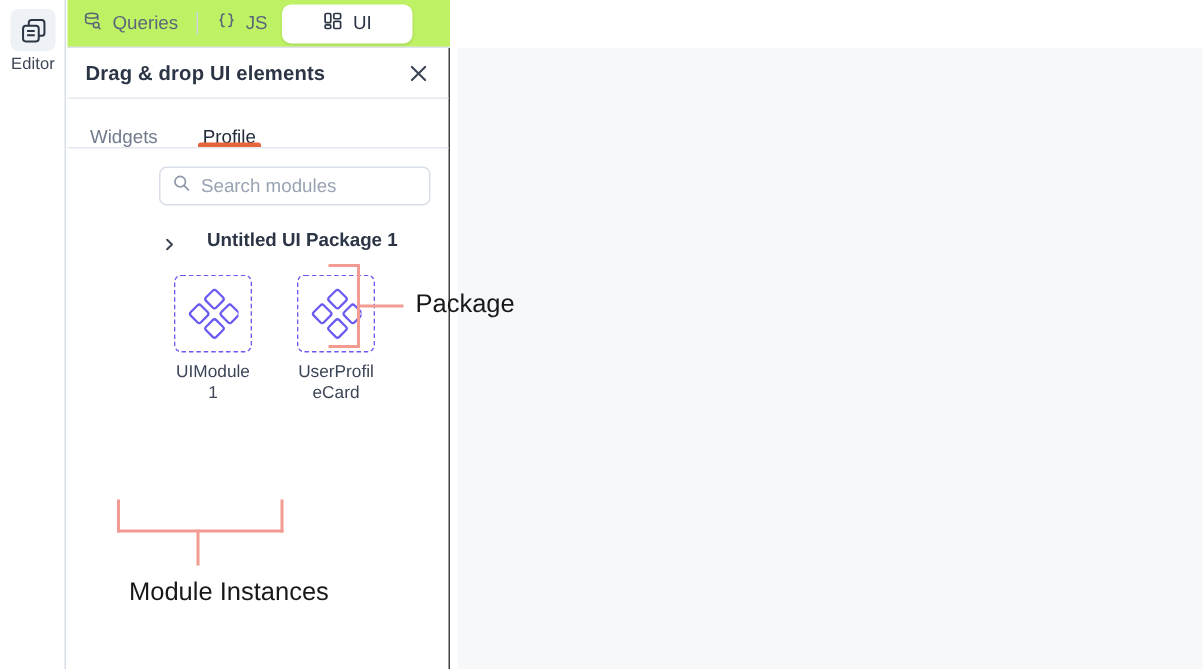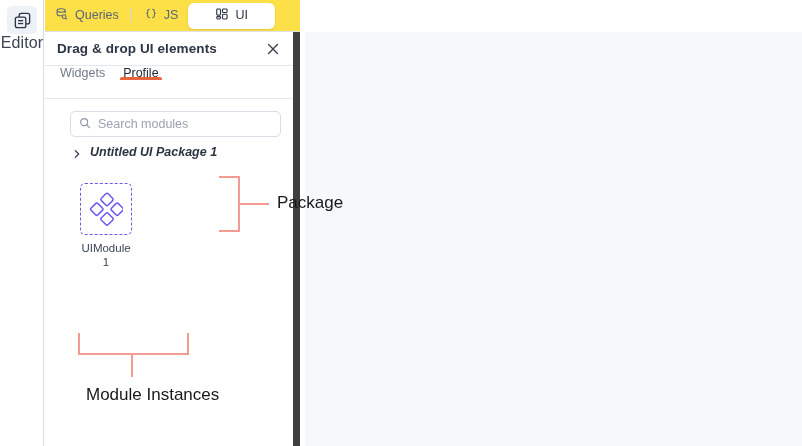--- a/index.html
+++ b/index.html
@@ -32,31 +32,31 @@
     cursor: pointer;
   }
   .rail-icon-box {
     width: 30px; height: 28px;
     background: #eef1f6;
     border-radius: 5px;
     display: flex; align-items: center; justify-content: center;
   }
   .rail-label {
     margin-top: 3px;
-    font-size: 16px;
+    font-size: 11px;
     color: #3b4556;
     letter-spacing: .1px;
     line-height: 12px;
   }
 
   
   .topbar {
     position: absolute; left: 45px; top: 0;
     width: 255px; height: 32px;
-    background: #fde047;
+    background: #bef264;
     border-bottom: 1px solid #dde3ea;
     display: flex; align-items: center;
   }
   .ttab {
     height: 32px;
     display: flex; align-items: center; gap: 6px;
     padding: 0 10px;
     font-size: 12.5px;
     color: #5b667a;
     cursor: pointer;
@@ -75,80 +75,80 @@
   .ttab-sep {
     width: 1px; height: 15px; background: #ccd4de; margin: 0 2px;
   }
   .ttab-label { line-height: 1; }
 
   
   .panel {
     position: absolute; left: 45px; top: 32px;
     width: 255px; height: 414px;
     background: #ffffff;
-    border-right: 7px solid #404040;
+    border-right: 1px solid #404040;
   }
   .panel-head {
     height: 34px;
     border-bottom: 1px solid #e4e9ef;
     display: flex; align-items: center;
     padding: 0 11px 0 12px;
   }
   .panel-title {
     font-size: 13.5px; font-weight: 700; color: #2c3545;
     flex: 1; letter-spacing: .1px;
   }
   .close-btn {
     width: 18px; height: 18px;
     display: flex; align-items: center; justify-content: center;
     cursor: pointer; color: #4b5666;
   }
 
   .subtabs {
     height: 33px;
     border-bottom: 1px solid #e4e9ef;
-    display: flex; align-items: flex-start;
+    display: flex; align-items: flex-end;
     padding: 0 0 0 6px;
+    gap: 12px;
   }
   .subtab {
     position: relative;
     display: flex; align-items: center;
     padding: 0 9px;
     font-size: 12.5px;
     color: #707b8c;
     cursor: pointer;
   }
   .subtab.active { color: #222b3a; }
   .subtab.active::after {
     content: "";
     position: absolute; left: 6px; right: 6px; bottom: 0;
     height: 3px; background: #e8643c; border-radius: 2px 2px 0 0;
   }
 
-  .panel-body { padding: 12px 12px 0 25px; position: relative; }
+  .panel-body { padding: 12px 12px 0 25px; position: relative; margin-left: 36px; }
 
   .search {
     height: 26px;
     border: 1px solid #d8dee7;
     border-radius: 5px;
     display: flex; align-items: center;
     padding: 0 8px; gap: 7px;
     cursor: text;
   }
   .search-ph {
     font-size: 12.5px; color: #9aa3b2;
   }
 
   .tree { margin-top: 8px; }
   .tree-row {
-    display: flex; gap: 8px;
+    display: flex; align-items: center; gap: 20px;
     height: 30px;
     cursor: pointer;
     padding-left: 2px;
-    font-style: italic;
   }
   .tree-label {
     font-size: 12.5px; font-weight: 700; color: #2c3545;
     white-space: nowrap;
   }
   .chev { width: 10px; height: 10px; display:block; color:#3b4556; }
 
   .modgrid {
     display: flex; gap: 30px;
     margin-top: 8px;
@@ -302,20 +302,31 @@
             <svg width="34" height="34" viewBox="0 0 34 34" fill="none" stroke="#6a5af0" stroke-width="1.5" stroke-linejoin="round">
               <rect x="13.2" y="2.6" width="9.6" height="9.6" rx="1.7" transform="rotate(45 18 7.4)"></rect>
               <rect x="3.0" y="12.4" width="9.6" height="9.6" rx="1.7" transform="rotate(45 7.8 17.2)"></rect>
               <rect x="23.4" y="12.4" width="9.6" height="9.6" rx="1.7" transform="rotate(45 28.2 17.2)"></rect>
               <rect x="13.2" y="22.2" width="9.6" height="9.6" rx="1.7" transform="rotate(45 18 27)"></rect>
             </svg>
           </div>
           <div class="modname">UIModule 1</div>
         </div>
 
+        <div class="modcell">
+          <div class="modbox">
+            <svg width="34" height="34" viewBox="0 0 34 34" fill="none" stroke="#6a5af0" stroke-width="1.5" stroke-linejoin="round">
+              <rect x="13.2" y="2.6" width="9.6" height="9.6" rx="1.7" transform="rotate(45 18 7.4)"></rect>
+              <rect x="3.0" y="12.4" width="9.6" height="9.6" rx="1.7" transform="rotate(45 7.8 17.2)"></rect>
+              <rect x="23.4" y="12.4" width="9.6" height="9.6" rx="1.7" transform="rotate(45 28.2 17.2)"></rect>
+              <rect x="13.2" y="22.2" width="9.6" height="9.6" rx="1.7" transform="rotate(45 18 27)"></rect>
+            </svg>
+          </div>
+          <div class="modname">UserProfileCard</div>
+        </div>
 
       </div>
 
     </div>
   </div>
 
   <div class="canvas"></div>
 
   <div class="anno">
 

